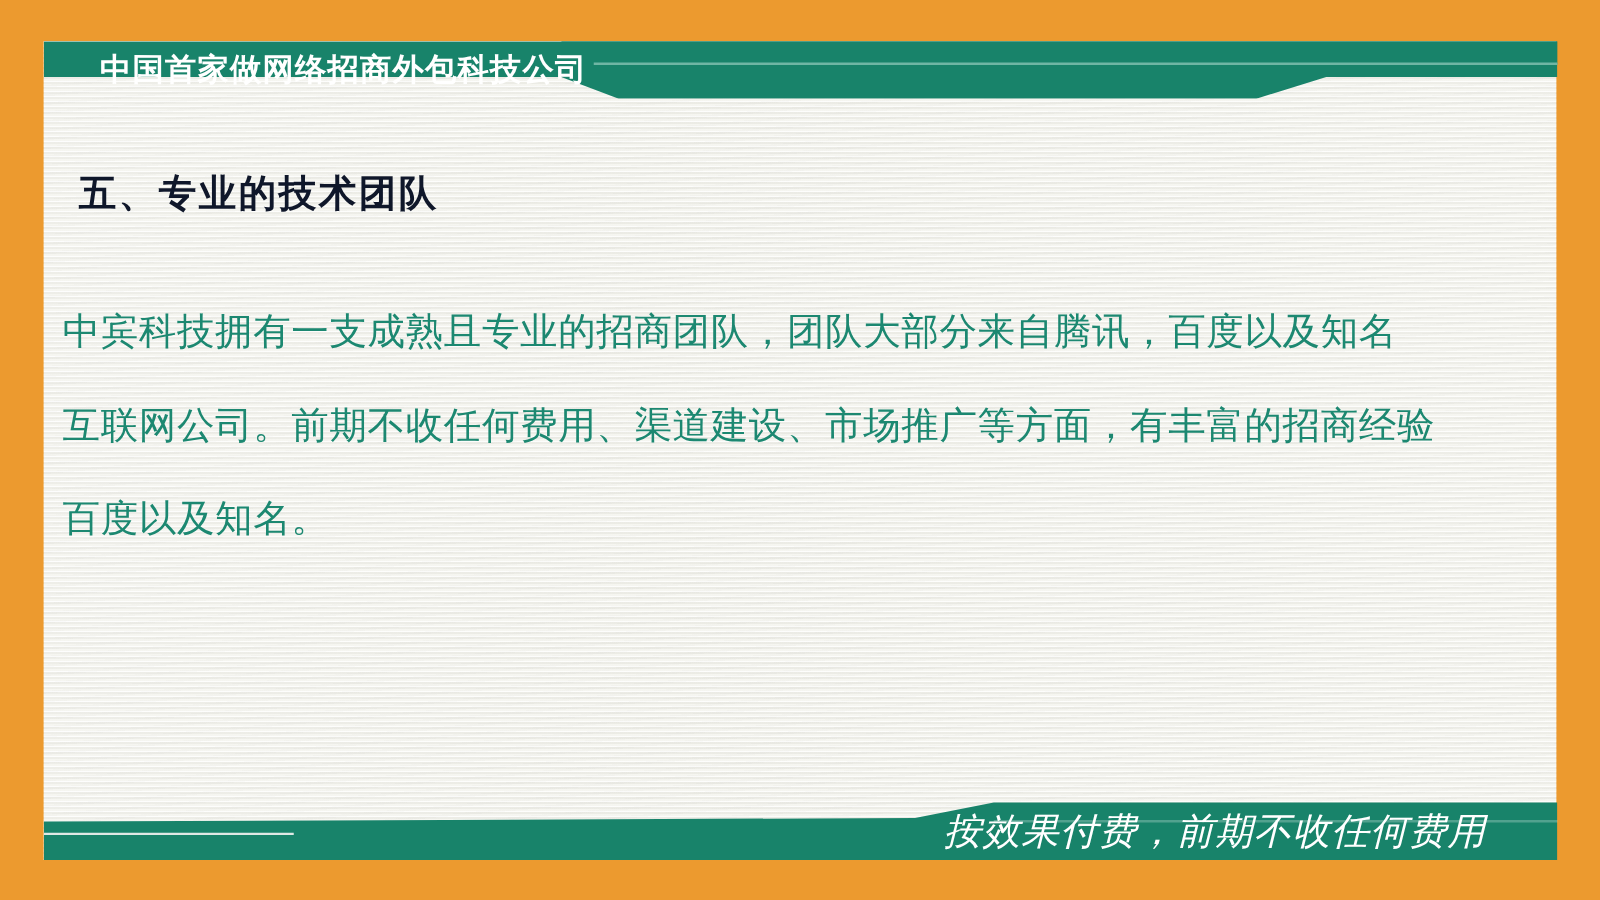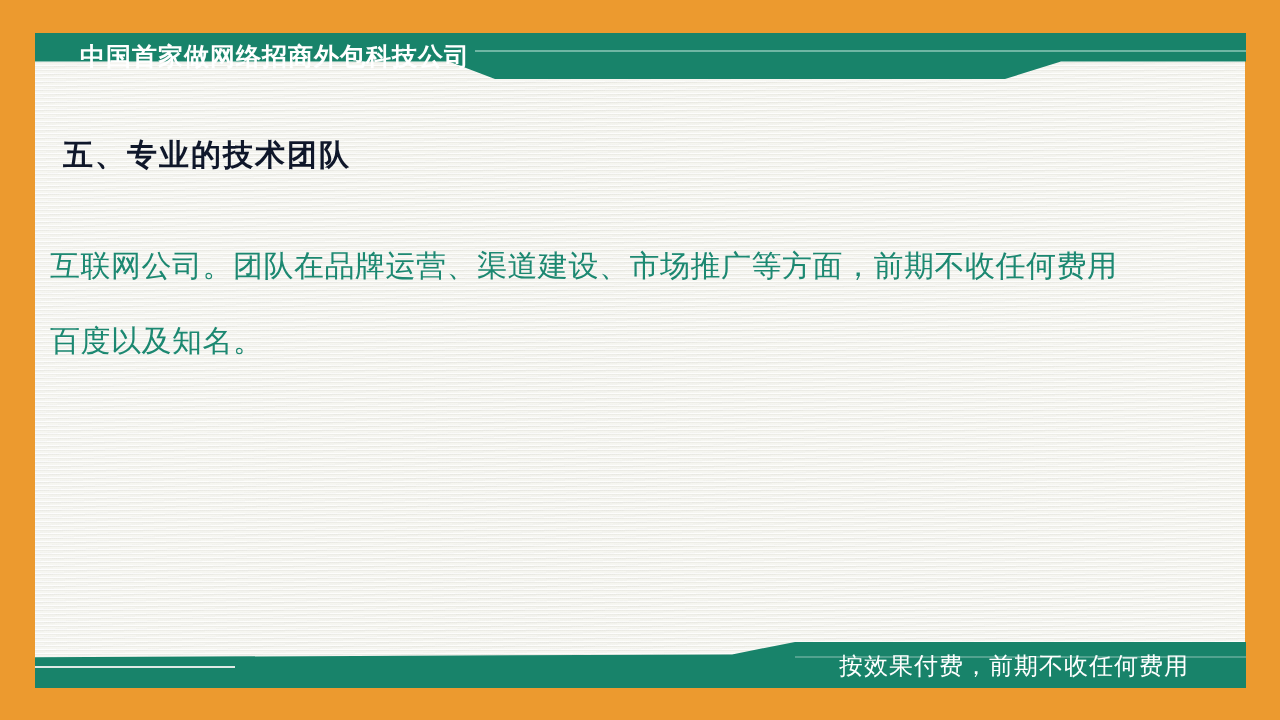--- a/index.html
+++ b/index.html
@@ -182,43 +182,45 @@
     height: 2px;
     background: rgba(255,255,255,0.25);
   }
   .footer-text {
     position: absolute;
     right: 57px;
     top: 4px;
     height: 44px;
     line-height: 44px;
     color: #ffffff;
-    font-size: 24px;
+    font-size: 30px;
     letter-spacing: 1px;
     white-space: nowrap;
+    font-style: italic;
   }
 </style>
 </head>
 <body>
 
 <div id="slide">
 
   <div class="paper"></div>
 
   <div class="header-band">
     <div class="header-sliver"></div>
     <div class="header-main"></div>
     <div class="header-hairline"></div>
     <div class="header-title">中国首家做网络招商外包科技公司</div>
   </div>
 
   <div class="section-title">五、专业的技术团队</div>
 
   <div class="body-copy">
-    <p>互联网公司。团队在品牌运营、渠道建设、市场推广等方面，前期不收任何费用</p>
+    <p>中宾科技拥有一支成熟且专业的招商团队，团队大部分来自腾讯，百度以及知名</p>
+    <p>互联网公司。前期不收任何费用、渠道建设、市场推广等方面，有丰富的招商经验</p>
     <p class="last">百度以及知名。</p>
   </div>
 
   <div class="footer-band">
     <div class="footer-low"></div>
     <div class="footer-hairline"></div>
     <div class="footer-hairline2"></div>
     <div class="footer-text">按效果付费，前期不收任何费用</div>
   </div>
 

